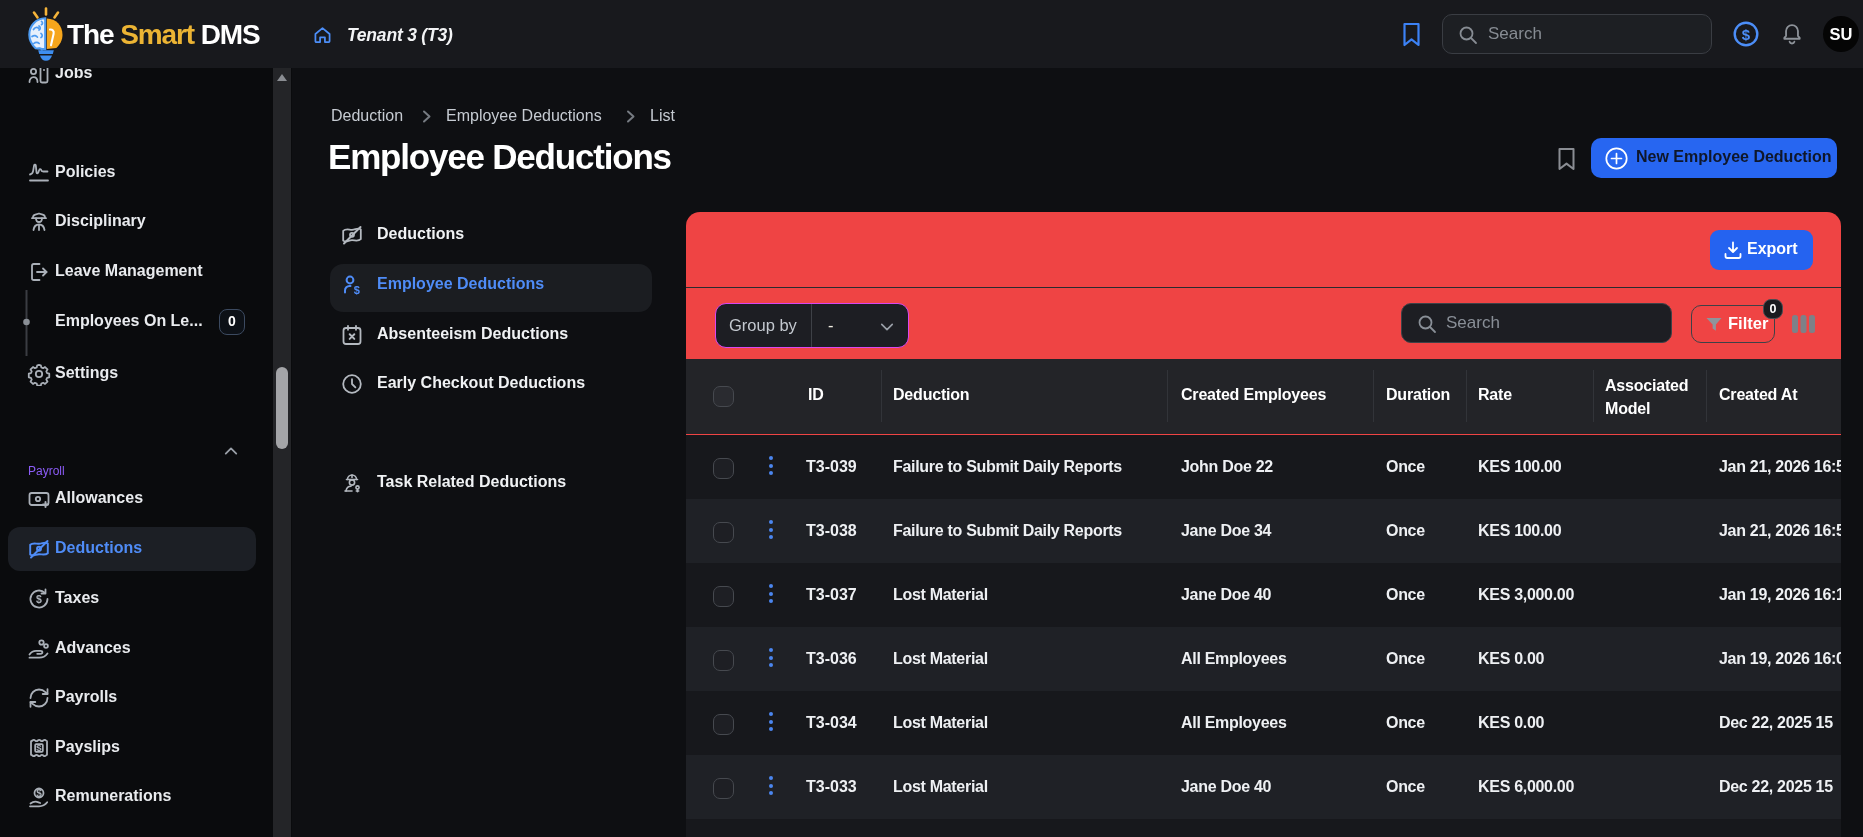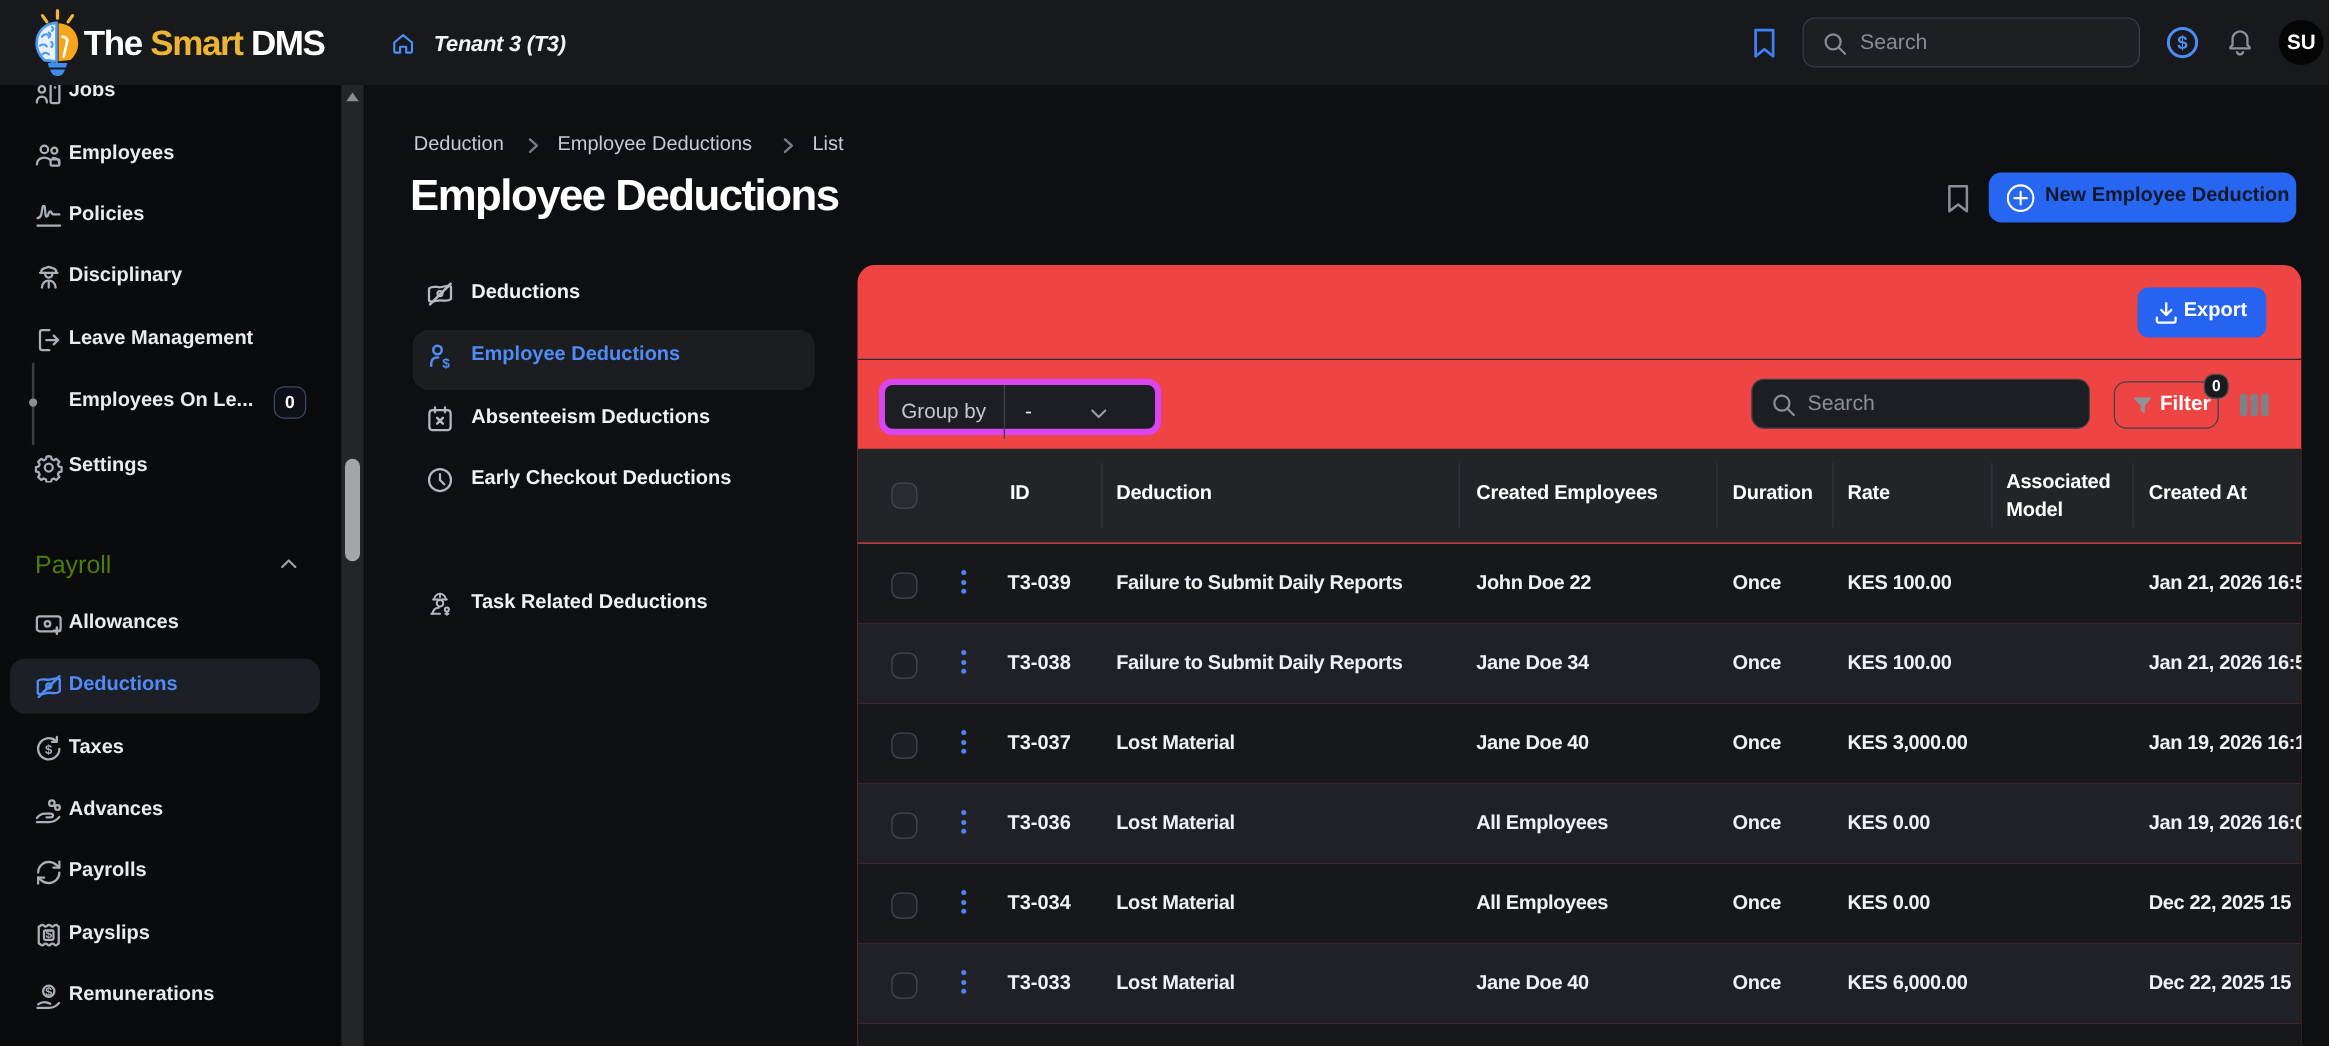--- a/index.html
+++ b/index.html
@@ -18,37 +18,37 @@
 
 
 #sidebar { position:absolute; left:0; top:0; width:292px; height:837px; background:#0a0b0d; z-index:10; }
 .snav { position:absolute; left:0; width:272px; height:44px; }
 .snav .ic { position:absolute; left:27px; top:50%; margin-top:-12px; width:24px; height:24px; }
 .snav .lb { position:absolute; left:55px; top:50%; margin-top:-10px; font-size:16px; font-weight:bold; color:#e9ebee; white-space:nowrap; }
 #sb-sel { position:absolute; left:8px; top:527px; width:248px; height:44px; background:#1c1f25; border-radius:12px; }
 #sbtrack { position:absolute; left:273px; top:68px; width:18px; height:769px; background:#242528; z-index:11; }
 #sbthumb { position:absolute; left:276px; top:367px; width:12px; height:82px; background:#a4a5a8; border-radius:6px; z-index:12; }
 .badge0 { position:absolute; left:219px; top:-10px; width:26px; height:26px; border:1.5px solid #3c4a60; background:#0d1117; border-radius:8px; color:#fff; font-size:14px; font-weight:bold; text-align:center; line-height:23px; }
-#paylbl { position:absolute; left:28px; top:441px; font-size:20px; color:#4d7c0f; }
+#paylbl { position:absolute; left:28px; top:464px; font-size:12px; color:#8b5cf6; }
 #title { position:absolute; left:328px; top:137px; font-size:35px; font-weight:bold; color:#fff; letter-spacing:-1.2px; }
 #newbtn { position:absolute; left:1591px; top:138px; width:246px; height:40px; background:#2766f1; border-radius:10px; color:#0f172a; }
 #newbtn span { position:absolute; left:45px; top:10px; font-size:16px; font-weight:bold; white-space:nowrap; }
 
 
 .mnav { position:absolute; left:328px; width:324px; height:46px; }
 .mnav .ic { position:absolute; left:12px; top:50%; margin-top:-12px; width:24px; height:24px; }
 .mnav .lb { position:absolute; left:49px; top:50%; margin-top:-10px; font-size:16px; font-weight:bold; color:#f0f2f4; white-space:nowrap; }
 #mn-sel { position:absolute; left:330px; top:264px; width:322px; height:48px; background:#1b1d21; border-radius:13px; }
 
 
 #panel { position:absolute; left:686px; top:212px; width:1155px; height:625px; background:#ef4444; border-radius:14px 14px 0 0; overflow:hidden; }
 #exportbtn { position:absolute; left:1024px; top:18px; width:103px; height:40px; background:#2563f0; border-radius:9px; color:#fff; }
 #exportbtn span { position:absolute; left:37px; top:10px; font-size:16px; font-weight:bold; }
 #pdiv { position:absolute; left:0; top:75px; width:1155px; height:1px; background:#2a2b30; }
-#groupby { position:absolute; left:17px; top:91px; width:226px; height:45px; border:5px solid #d946ef; background:#1d1e23; border-radius:11px; }
+#groupby { position:absolute; left:29px; top:91px; width:194px; height:45px; border:1px solid #d946ef; background:#1d1e23; border-radius:11px; }
 #groupby .gl { position:absolute; left:13px; top:12px; font-size:16.5px; color:#c3c8cf; }
 #groupby .gd { position:absolute; left:95px; top:0; width:1px; height:43px; background:#3e4147; }
 #groupby .gv { position:absolute; left:112px; top:12px; font-size:16.5px; color:#f1eee3; }
 #psearch { position:absolute; left:715px; top:91px; width:271px; height:40px; border:1px solid #3e4147; background:#1d1e23; border-radius:10px; }
 #psearch span { position:absolute; left:44px; top:9px; font-size:17px; color:#898f97; }
 #filterbtn { position:absolute; left:1005px; top:93px; width:84px; height:38px; border:1px solid #3e4147; border-radius:10px; }
 #filterbtn span { position:absolute; left:36px; top:8px; font-size:16.5px; font-weight:bold; color:#fff; }
 #fbadge { position:absolute; left:1077px; top:87px; width:20px; height:20px; border:1px solid #4a4d53; background:#1a1b1f; border-radius:8px; color:#fff; font-size:12.5px; font-weight:bold; text-align:center; line-height:18px; z-index:3; }
 
 
@@ -123,30 +123,20 @@
     <div id="sb-sel"></div>
     <div class="snav" style="top:52px">
       <svg class="ic" viewBox="0 0 24 24" fill="none" stroke="#aab0b8" stroke-width="1.8" stroke-linecap="round" stroke-linejoin="round">
         <rect x="13.5" y="3.5" width="7" height="17" rx="1.5"></rect>
           <circle cx="17" cy="8" r="1" fill="#aab0b8" stroke="none"></circle>
         <circle cx="6.5" cy="9.5" r="2.6"></circle>
           <path d="M2.5 20c0-3 1.8-4.8 4-4.8s4 1.8 4 4.8"></path>
       </svg>
       <div class="lb">Jobs</div>
     </div>
-    <div class="snav" style="top:102px">
-      <svg class="ic" viewBox="0 0 24 24" fill="none" stroke="#aab0b8" stroke-width="1.8" stroke-linecap="round" stroke-linejoin="round">
-        <circle cx="8.5" cy="7.5" r="3"></circle>
-          <path d="M2.5 19.5c0-3.3 2.6-5.5 6-5.5 2 0 3.7.8 4.8 2"></path>
-        <circle cx="16.5" cy="8.5" r="2.4"></circle>
-          <path d="M15.5 14.2c2.8 0 4.8 1.7 4.8 4.3"></path>
-        <rect x="13.5" y="15.5" width="7" height="5" rx="1"></rect>
-      </svg>
-      <div class="lb">Employees</div>
-    </div>
     <div class="snav" style="top:151px">
       <svg class="ic" viewBox="0 0 24 24" fill="none" stroke="#aab0b8" stroke-width="1.8" stroke-linecap="round" stroke-linejoin="round">
         <path d="M3 13.5c1.8-.3 2.8-1.5 3.1-3.3l1-5.8c.2-1 1.5-1 1.7 0l.7 7c.1 1 1.3 1.2 1.7.3l1.1-3c.3-.9 1.6-.8 1.8.1.2 1.3 1 1.7 2.2 1.7h4.2"></path>
         <path d="M3 19.5h18"></path>
       </svg>
       <div class="lb">Policies</div>
     </div>
     <div class="snav" style="top:200px">
       <svg class="ic" viewBox="0 0 24 24" fill="none" stroke="#aab0b8" stroke-width="1.8" stroke-linecap="round" stroke-linejoin="round">
         <path d="M6 7.5c0-1.2.7-2.3 2.3-2.8L12 3.5l3.7 1.2C17.3 5.2 18 6.3 18 7.5"></path>

